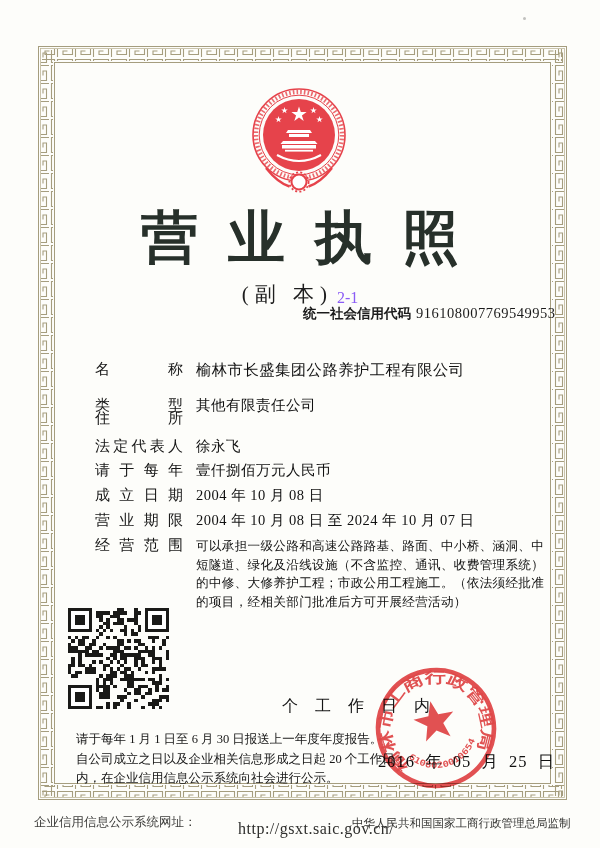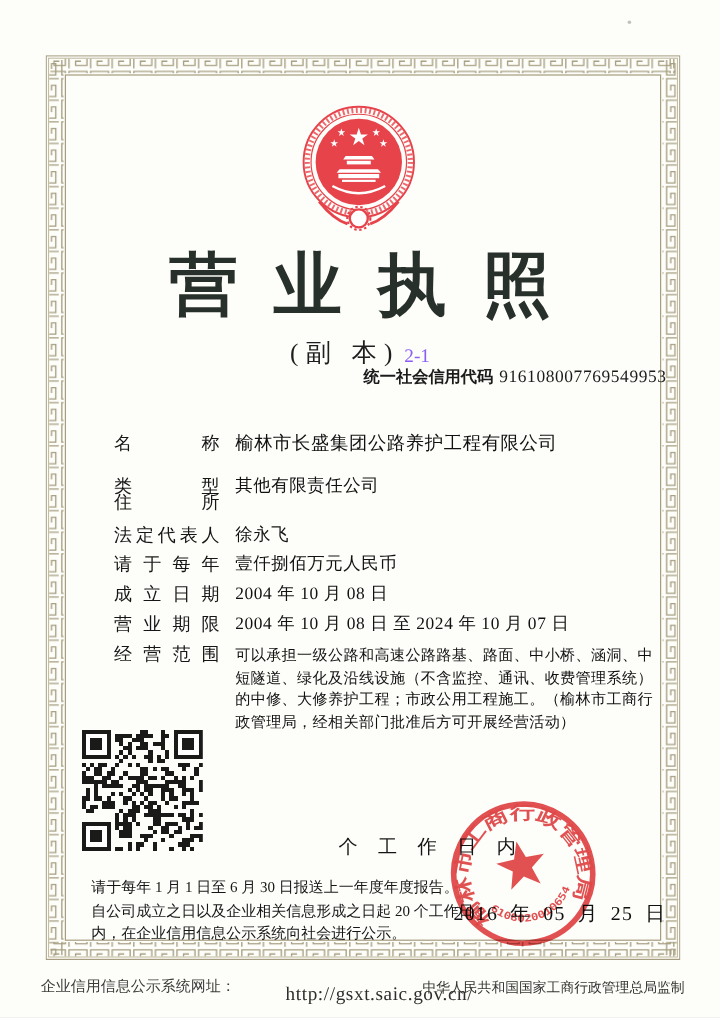--- a/index.html
+++ b/index.html
@@ -147,21 +147,21 @@
   <div class="frow" style="top:486px">
     <div class="flabel">成立日期</div>
     <div class="fvalue">2004 年 10 月 08 日</div>
   </div>
   <div class="frow" style="top:511px">
     <div class="flabel">营业期限</div>
     <div class="fvalue">2004 年 10 月 08 日 至 2024 年 10 月 07 日</div>
   </div>
   <div class="frow" style="top:536px">
     <div class="flabel">经营范围</div>
-    <div class="fvalue scope">可以承担一级公路和高速公路路基、路面、中小桥、涵洞、中短隧道、绿化及沿线设施（不含监控、通讯、收费管理系统）的中修、大修养护工程；市政公用工程施工。（榆林市工商行政管理局，经相关部门批准后方可开展经营活动）</div>
+    <div class="fvalue scope">可以承担一级公路和高速公路路基、路面、中小桥、涵洞、中短隧道、绿化及沿线设施（不含监控、通讯、收费管理系统）的中修、大修养护工程；市政公用工程施工。（依法须经批准的项目，经相关部门批准后方可开展经营活动）</div>
   </div>
 
   <div class="abs qr"><svg viewBox="0 0 100 100" width="100%" height="100%" fill="#1a1a18" shape-rendering="crispEdges">
         <rect x="48.28" y="0.00" width="3.45" height="3.45"></rect>
         <rect x="51.72" y="0.00" width="3.45" height="3.45"></rect>
         <rect x="65.52" y="0.00" width="3.45" height="3.45"></rect>
         <rect x="27.59" y="3.45" width="3.45" height="3.45"></rect>
         <rect x="31.03" y="3.45" width="3.45" height="3.45"></rect>
         <rect x="34.48" y="3.45" width="3.45" height="3.45"></rect>
         <rect x="37.93" y="3.45" width="3.45" height="3.45"></rect>

